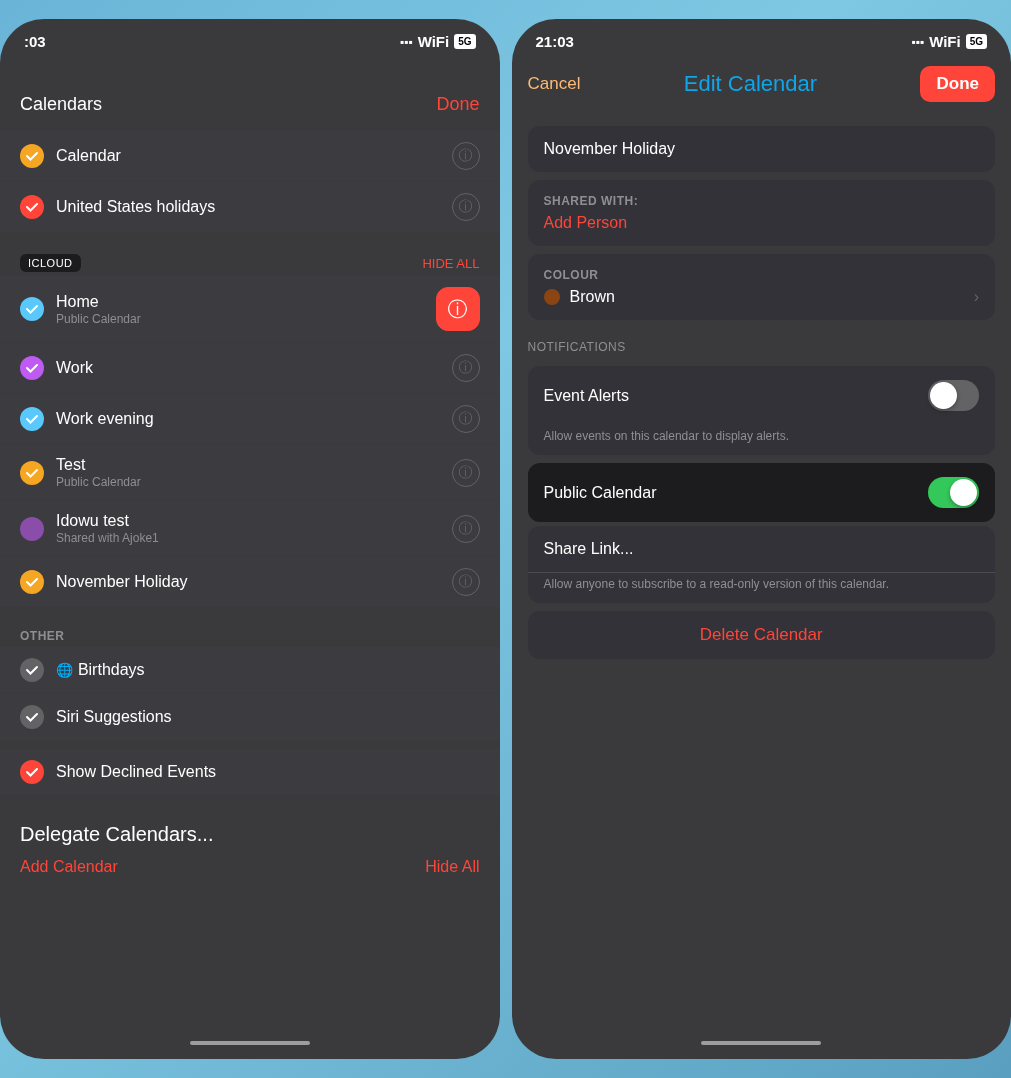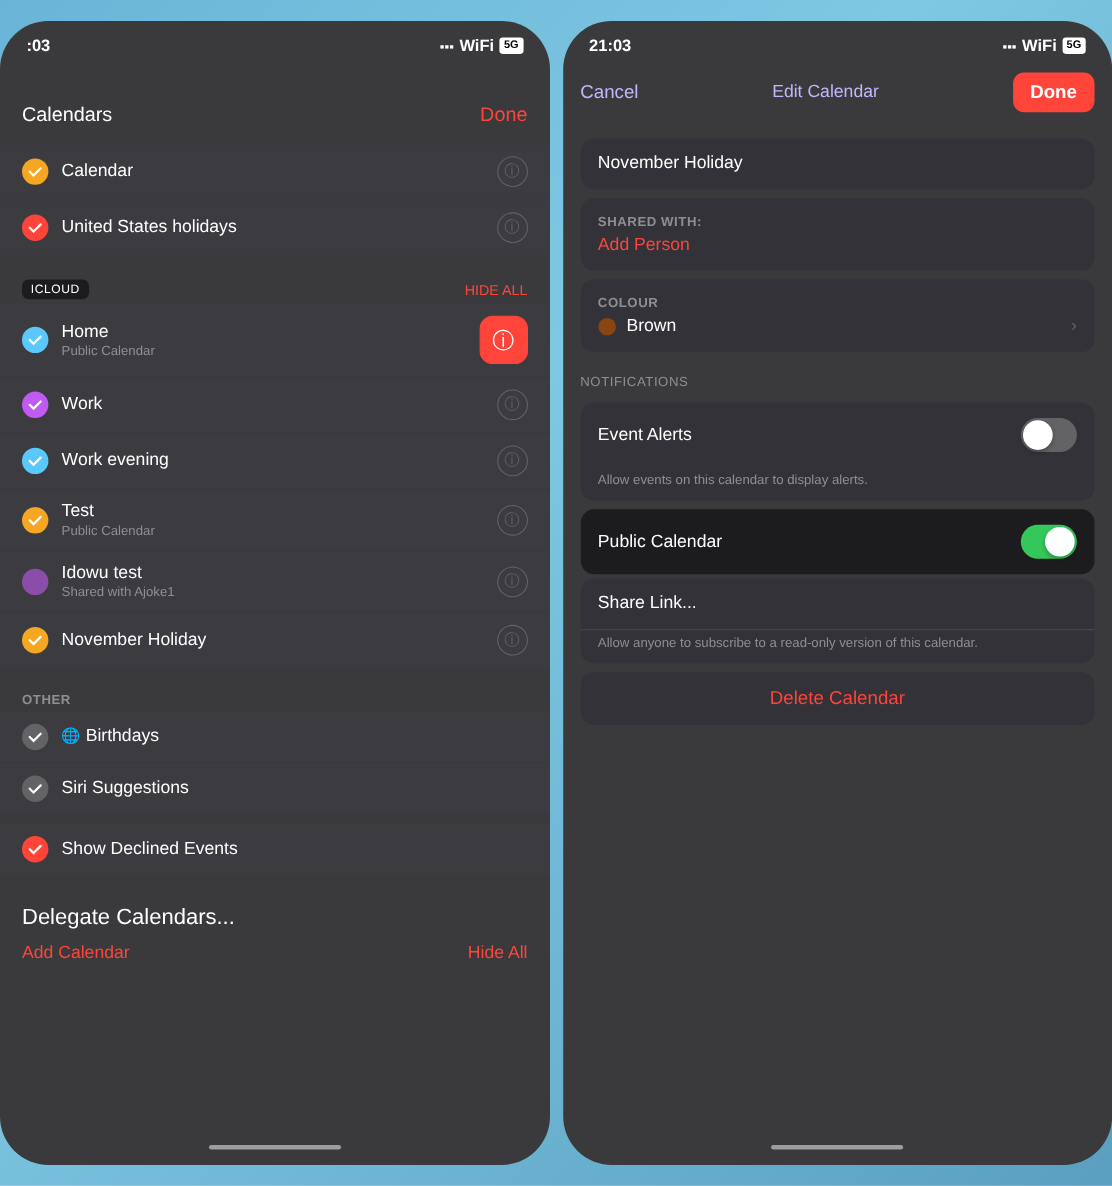--- a/index.html
+++ b/index.html
@@ -226,26 +226,26 @@
     }
     .right-content::-webkit-scrollbar { display: none; }
 
     .edit-nav {
       display: flex;
       justify-content: space-between;
       align-items: center;
       padding: 8px 16px 16px;
     }
     .edit-cancel {
-      color: #c4b5fd;
+      color: #fdba74;
       font-size: 17px;
     }
     .edit-title {
-      color: #c4b5fd;
-      font-size: 16px;
+      color: #0ea5e9;
+      font-size: 22px;
       font-weight: 500;
     }
     .edit-done-btn {
       background: #ff453a;
       color: white;
       font-size: 17px;
       font-weight: 600;
       padding: 8px 16px;
       border-radius: 10px;
     }

